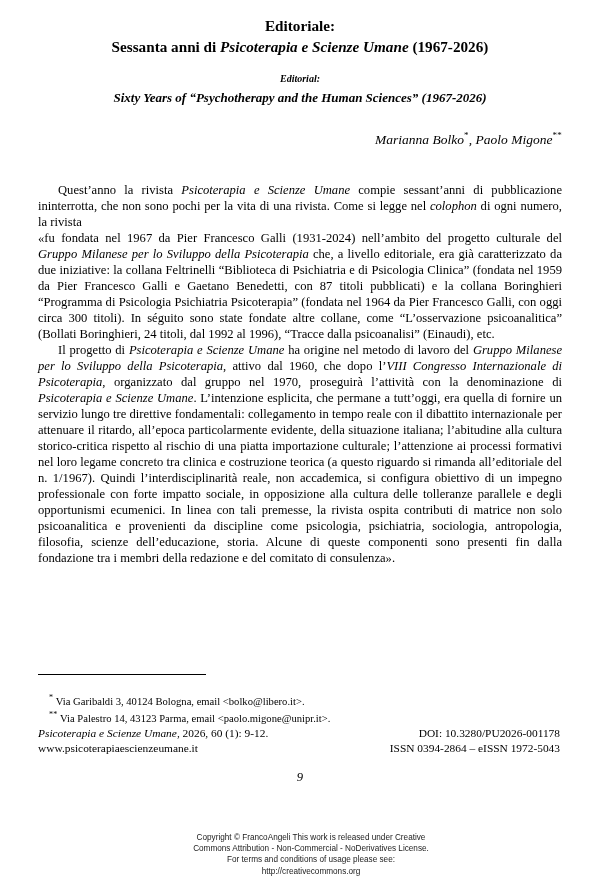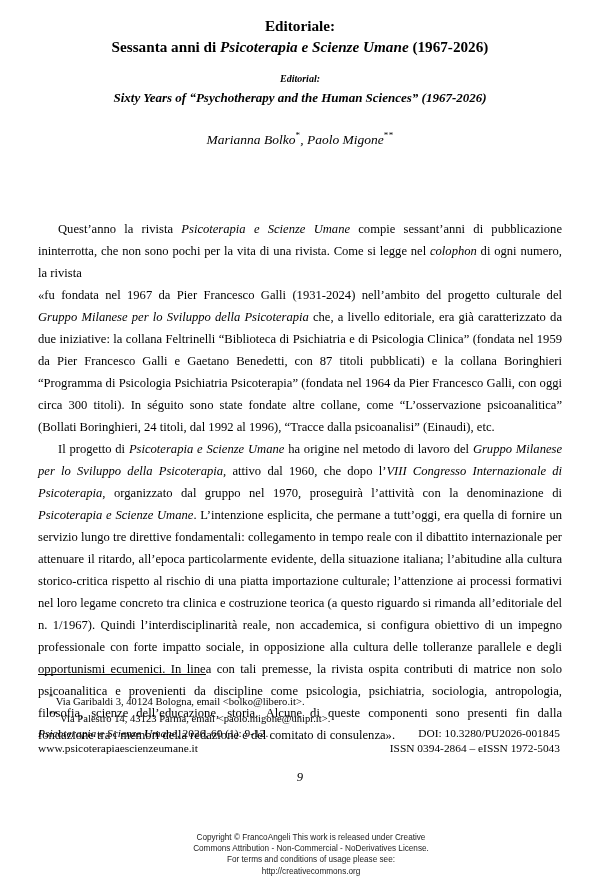--- a/index.html
+++ b/index.html
@@ -56,37 +56,37 @@
     line-height: 18px;
   }
   .title-en-2 {
     font-size: 13px;
     font-weight: bold;
     font-style: italic;
     line-height: 19px;
   }
 
   .authors {
-    text-align: center;
+    text-align: right;
     margin-top: 23px;
     font-size: 13.5px;
     font-style: italic;
   }
   .authors sup {
     font-size: 9px;
     vertical-align: super;
     font-style: normal;
     letter-spacing: 0.3px;
   }
 
   
   .body-text {
-    margin-top: 70px;
+    margin-top: 34px;
     font-size: 12.6px;
-    line-height: 22px;
+    line-height: 16px;
     text-align: justify;
     text-justify: inter-word;
     hyphens: manual;
   }
   p.para {
     margin: 0;
     text-indent: 20px;
     text-align: justify;
   }
   p.quote {
@@ -196,21 +196,21 @@
   <div class="fn-rule"></div>
 
   <div class="footnotes">
     <div class="fn"><sup>*</sup><span> Via Garibaldi 3, 40124 Bologna, email &lt;bolko@libero.it&gt;.</span></div>
     <div class="fn"><sup>**</sup><span> Via Palestro 14, 43123 Parma, email &lt;paolo.migone@unipr.it&gt;.</span></div>
   </div>
 
   <div class="cite-footer">
     <div class="cite-row">
       <div class="cite-left"><span class="ital">Psicoterapia e Scienze Umane</span><span>, 2026, 60 (1): 9-12.</span></div>
-      <div class="cite-right">DOI: 10.3280/PU2026-001845</div>
+      <div class="cite-right">DOI: 10.3280/PU2026-001178</div>
     </div>
     <div class="cite-row">
       <div class="cite-left">www.psicoterapiaescienzeumane.it</div>
       <div class="cite-right">ISSN 0394-2864 – eISSN 1972-5043</div>
     </div>
   </div>
 
   <div class="page-number">9</div>
 
   <div class="copyright">

